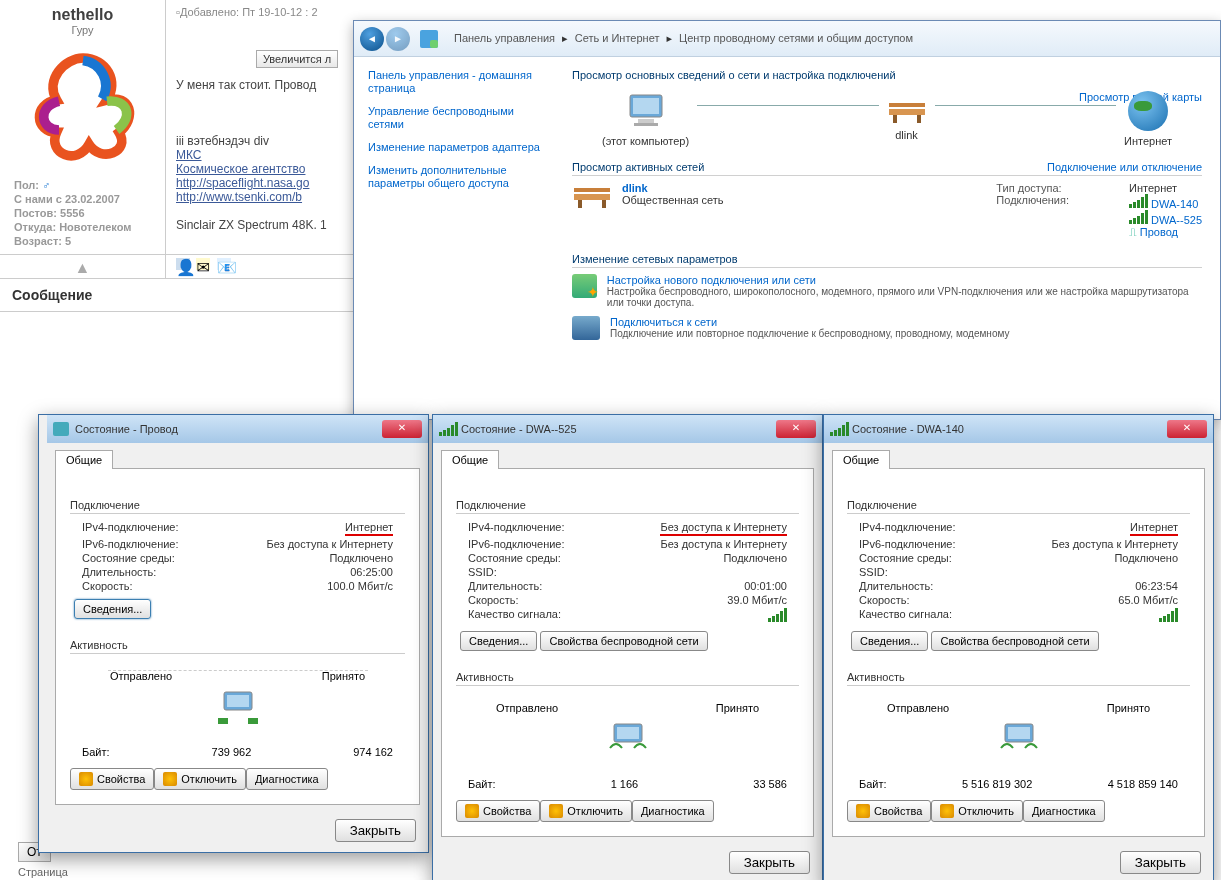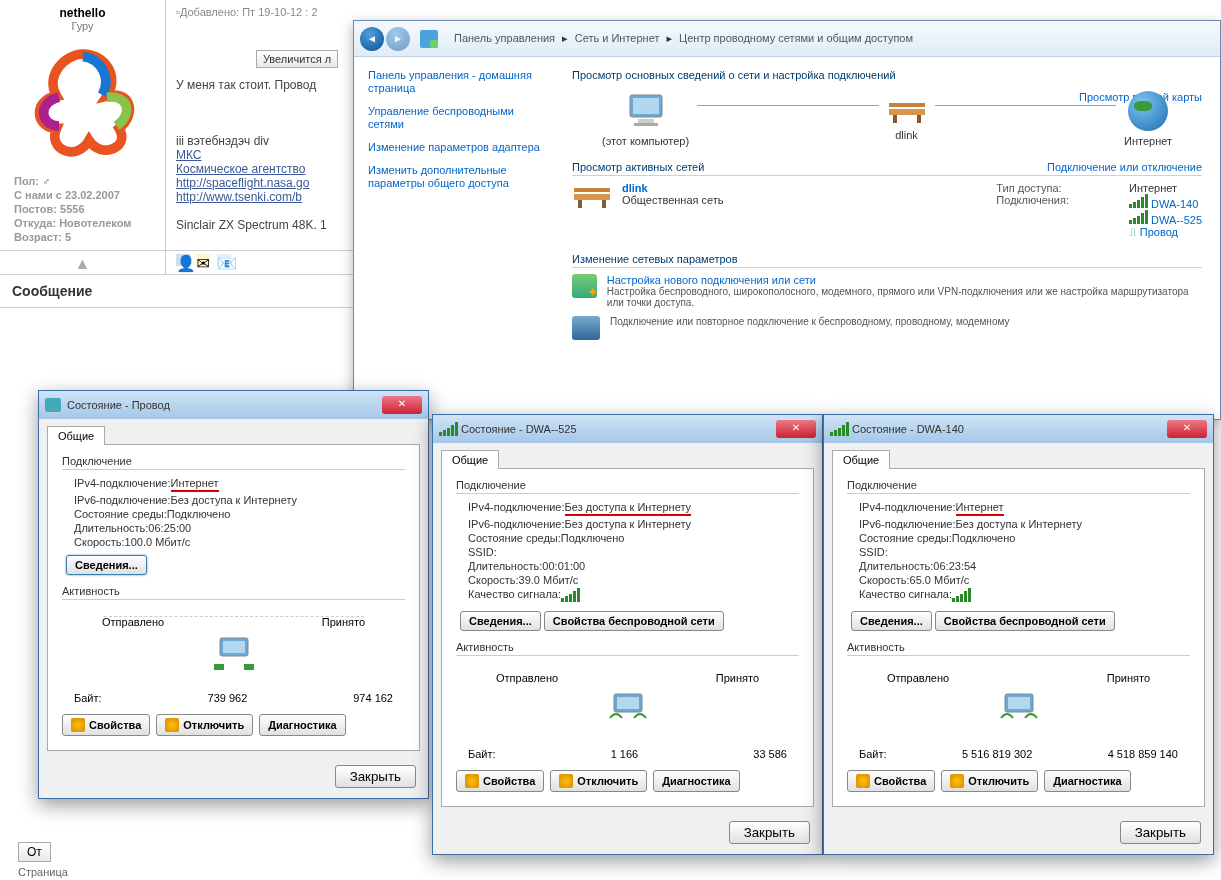--- a/index.html
+++ b/index.html
@@ -2,21 +2,21 @@
 <html><head>
 <meta charset="utf-8">
 <style>
 * { margin: 0; padding: 0; box-sizing: border-box; font-family: "Segoe UI", Tahoma, sans-serif; }
 body { background: #f0f0f0; width: 1221px; height: 880px; position: relative; overflow: hidden; }
 
 
 .forum { position: absolute; top: 0; left: 0; width: 100%; height: 100%; background: #fff; }
 .forum-row { display: flex; border-bottom: 1px solid #ccc; }
 .forum-user { width: 166px; text-align: center; padding: 6px; border-right: 1px solid #ccc; font-size: 11px; color: #555; }
-.forum-user b { color: #000000; font-size: 12px; }
+.forum-user b { color: #404040; font-size: 16px; }
 .forum-user .role { color: #777; margin-bottom: 6px; }
 .avatar { width: 120px; height: 120px; margin: 4px auto 10px; }
 .user-meta { text-align: left; padding: 0 8px; line-height: 14px; font-weight: bold; }
 .user-meta span { color: #999; }
 .forum-post { flex: 1; padding: 6px 10px; font-size: 12px; color: #333; }
 .post-date { color: #888; font-size: 11px; margin-bottom: 4px; }
 .post-domin { font-weight: bold; text-align: center; padding: 10px 0 4px; }
 .post-btn { display: inline-block; border: 1px solid #aaa; background: linear-gradient(#fff,#e8e8e8); padding: 2px 6px; font-size: 11px; margin-left: 80px; }
 .post-body { padding: 10px 0; color: #444; }
 .post-body a { color: #3b5998; text-decoration: underline; }
@@ -54,41 +54,41 @@
 .nm-col-l { color: #555; }
 .nm-col-r { color: #333; }
 .nm-col-r a { color: #0066cc; display: block; cursor: pointer; }
 .nm-change { margin-top: 14px; }
 .nm-chitem { display: flex; gap: 10px; margin-bottom: 8px; }
 .nm-chitem .ci-title { color: #0066cc; cursor: pointer; }
 .nm-chitem .ci-desc { color: #555; font-size: 10px; }
 
 
 .dlg { position: absolute; width: 391px; background: #f0f0f0; border: 1px solid #3a6ea5; box-shadow: 0 6px 18px rgba(0,0,0,0.4); font-size: 11px; }
-.dlg1 { top: 390px; left: 38px; }
+.dlg1 { top: 414px; left: 38px; padding-left: 8px; }
 .dlg2 { top: 414px; left: 432px; }
 .dlg3 { top: 414px; left: 823px; }
 .dlg-title { height: 28px; background: linear-gradient(#cfe4f7,#a5c7e7); display: flex; align-items: center; padding: 0 6px; color: #333; }
 .dlg-title .ticon { width: 16px; height: 14px; margin-right: 6px; display: inline-block; }
 .dlg-close { margin-left: auto; width: 40px; height: 18px; background: linear-gradient(#e78,#c23); color: #fff; border-radius: 3px; text-align: center; line-height: 16px; font-size: 10px; cursor: pointer; }
 .dlg-tabs { padding: 6px 8px 0; background: #f0f0f0; }
 .dlg-tab { display: inline-block; background: #fff; border: 1px solid #aaa; border-bottom: none; padding: 3px 10px; font-size: 11px; position: relative; top: 1px; }
 .dlg-inner { background: #fff; margin: 0 8px 8px; border: 1px solid #aaa; padding: 10px 14px; }
 .dlg-fieldset { margin-bottom: 10px; }
-.dlg-legend { color: #333; margin-bottom: 6px; border-bottom: 1px solid #ccc; padding-bottom: 2px; position: relative; }
+.dlg-legend { color: #333; margin-bottom: 6px; border-bottom: 1px solid #ccc; padding-bottom: 2px; position: relative; margin-top: 20px; }
 .dlg-legend::after { content: ''; }
-.dlg-row { display: flex; justify-content: flex-start; padding: 1px 12px; }
+.dlg-row { display: flex; justify-content: space-between; padding: 1px 12px; }
 .dlg-row .l { color: #333; }
 .dlg-row .r { color: #333; }
 .dlg-activity { text-align: center; position: relative; padding: 10px 0; }
 .dlg-activity .act-labels { display: flex; justify-content: space-between; padding: 0 40px; margin-bottom: 6px; }
 .dlg-activity .act-icon { display: inline-block; width: 48px; height: 40px; }
 .dlg-brow { display: flex; justify-content: space-between; padding: 0 12px; margin-top: 6px; }
-.dlg-btns { display: flex; gap: 6px; padding: 0 0 4px; }
-.dlg-btn { border: 1px solid #888; background: linear-gradient(#fff,#e0e0e0); padding: 3px 8px; border-radius: 3px; cursor: pointer; display: inline-flex; align-items: center; gap: 4px; font-size: 11px; font-weight: bold; }
+.dlg-btns { display: flex; gap: 0; padding: 0 0 4px; }
+.dlg-btn { border: 1px solid #888; background: linear-gradient(#fff,#e0e0e0); padding: 3px 8px; border-radius: 3px; cursor: pointer; display: inline-flex; align-items: center; gap: 4px; font-size: 11px; }
 .dlg-btn.focus { border: 1px solid #3c7fb1; box-shadow: 0 0 2px #3c7fb1; }
 .dlg-footer { text-align: right; padding: 6px 12px 10px; }
 .dlg-close-btn { border: 1px solid #888; background: linear-gradient(#fff,#e0e0e0); padding: 3px 14px; border-radius: 3px; cursor: pointer; }
 .sig-bars { display: inline-flex; align-items: flex-end; gap: 1px; height: 14px; }
 .sig-bars span { width: 3px; background: #2a8a2a; }
 .sig-bars .b1 { height: 4px; } .sig-bars .b2 { height: 6px; } .sig-bars .b3 { height: 8px; } .sig-bars .b4 { height: 11px; } .sig-bars .b5 { height: 14px; }
 .red-underline { border-bottom: 2px solid #d00; padding-bottom: 1px; display: inline-block; }
 .shield-ico { width: 14px; height: 14px; display: inline-block; background: radial-gradient(circle,#ffc107,#d88800); border-radius: 2px; }
 
 
@@ -247,20 +247,21 @@
               <span style="position:absolute;bottom:-2px;right:-2px;font-size:14px;color:#ffa500">✦</span>
             </span>
           <div>
             <div class="ci-title">Настройка нового подключения или сети</div>
             <div class="ci-desc">Настройка беспроводного, широкополосного, модемного, прямого или VPN-подключения или же настройка маршрутизатора или точки доступа.</div>
           </div>
         </div>
         <div class="nm-chitem">
           <span style="width:28px;height:24px;background:linear-gradient(#7ac,#369);border-radius:3px"></span>
           <div>
+            <div class="ci-title">Подключиться к сети</div>
             <div class="ci-desc">Подключение или повторное подключение к беспроводному, проводному, модемному</div>
           </div>
         </div>
       </div>
     </div>
   </div>
 </div>
 
 <div class="dlg dlg1">
   <div class="dlg-title">

